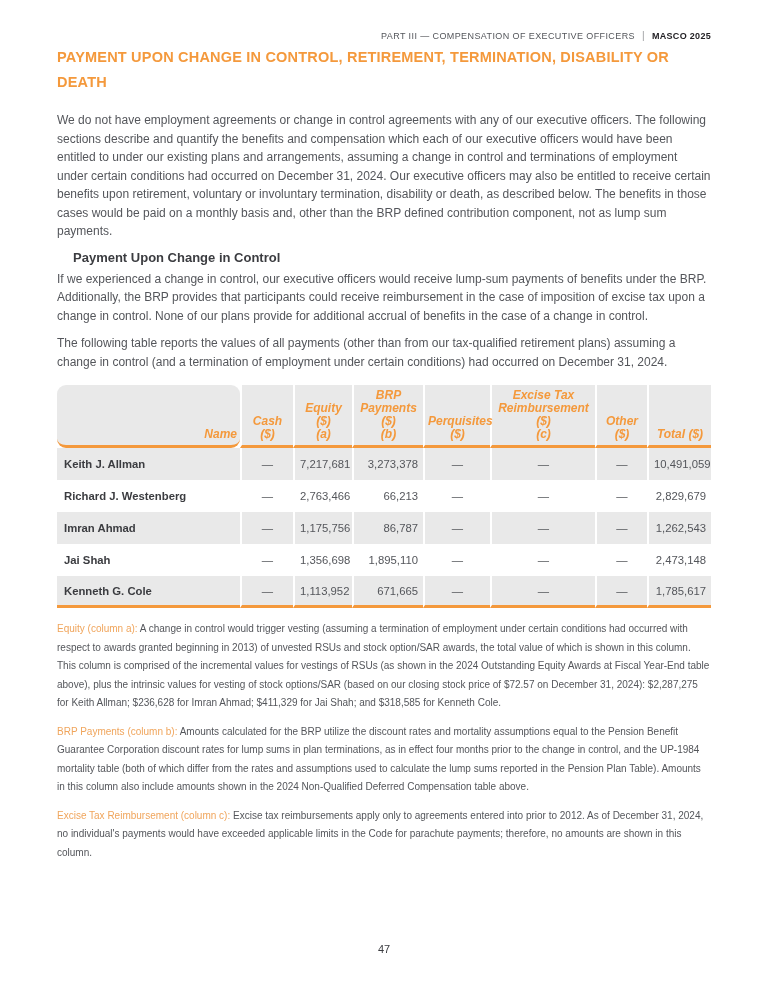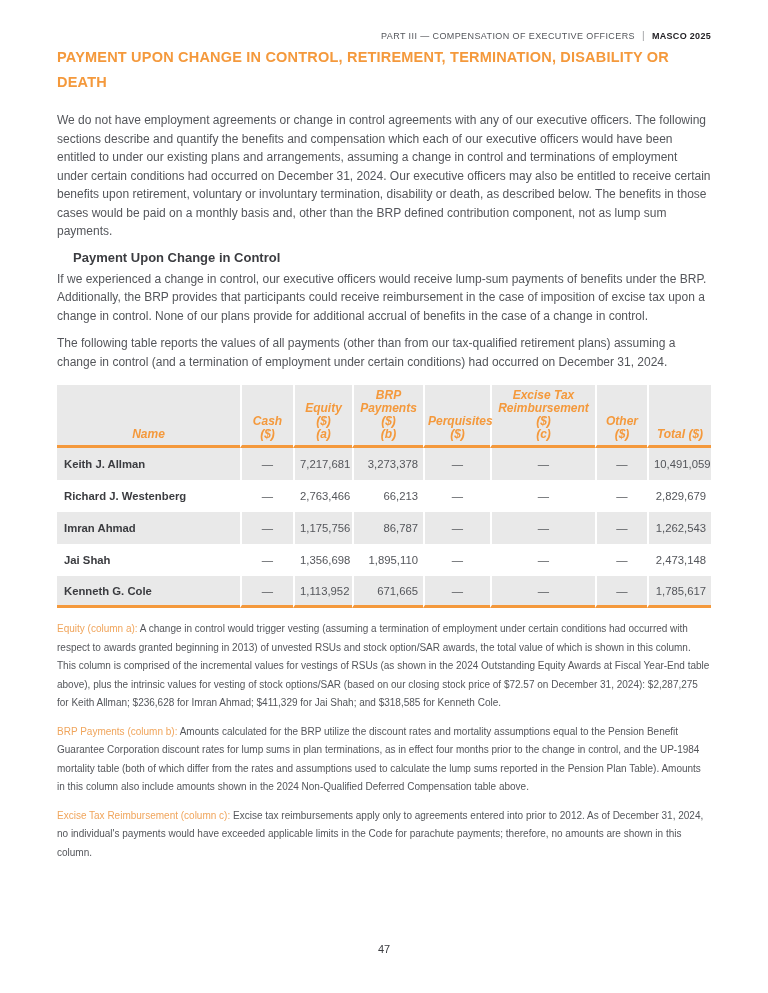--- a/index.html
+++ b/index.html
@@ -41,21 +41,21 @@
     table-layout:fixed;margin:14px 0 12px 0;
   }
   thead th{
     background:var(--stripe);color:var(--orange);
     font-size:12px;font-weight:bold;line-height:13px;
     vertical-align:bottom;text-align:center;
     padding:4px 3px 4px 3px;white-space:pre-line;
     border-bottom:3px solid var(--orange);
     font-style:italic;
   }
-  thead th:first-child{text-align:center;}
+  thead th:first-child{text-align:right;border-radius:9px;}
   thead th + th, tbody td + td{border-left:2px solid #ffffff;}
   tbody td{
     font-size:11.3px;line-height:14px;height:32px;
     padding:2px 5px;text-align:center;color:var(--ink);
     background:#ffffff;
   }
   tbody tr:nth-child(odd) td{background:var(--stripe);}
   tbody tr:last-child td{border-bottom:3px solid var(--orange);margin-left:32px;}
   tbody td.c-name{text-align:left;font-weight:bold;color:var(--ink-dark);padding-left:7px;}
   tbody td.c-num{text-align:right;}

